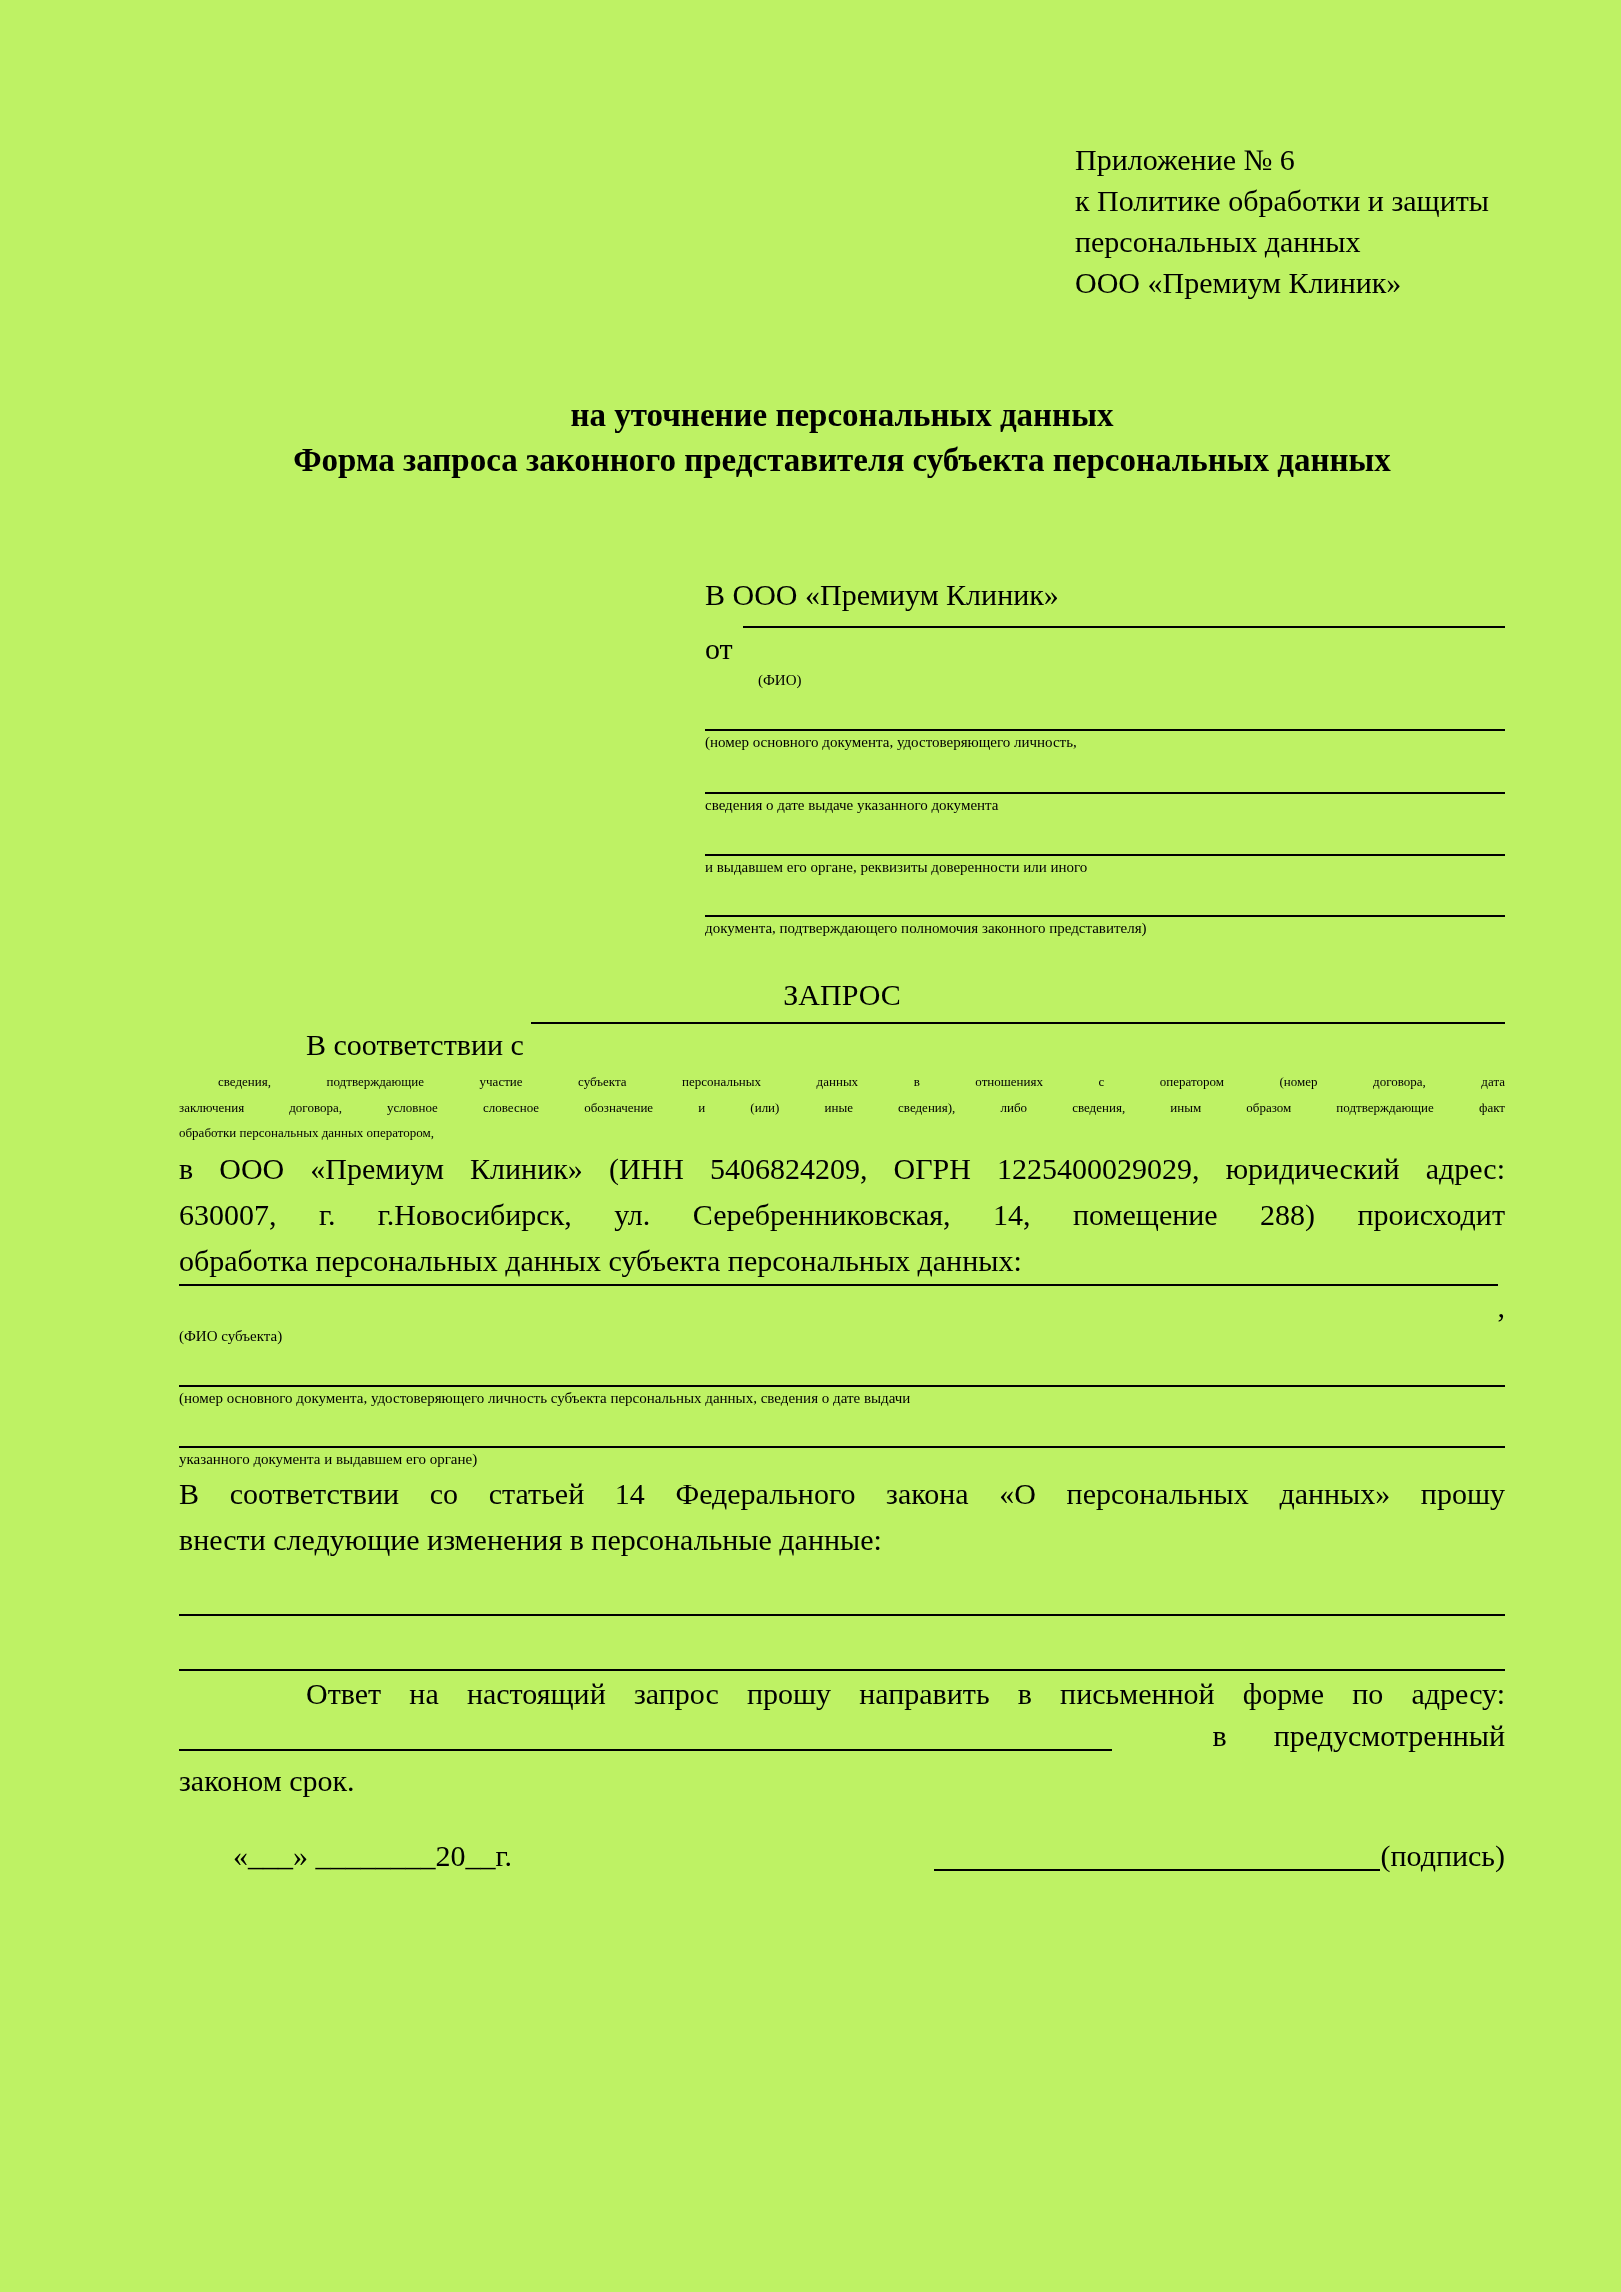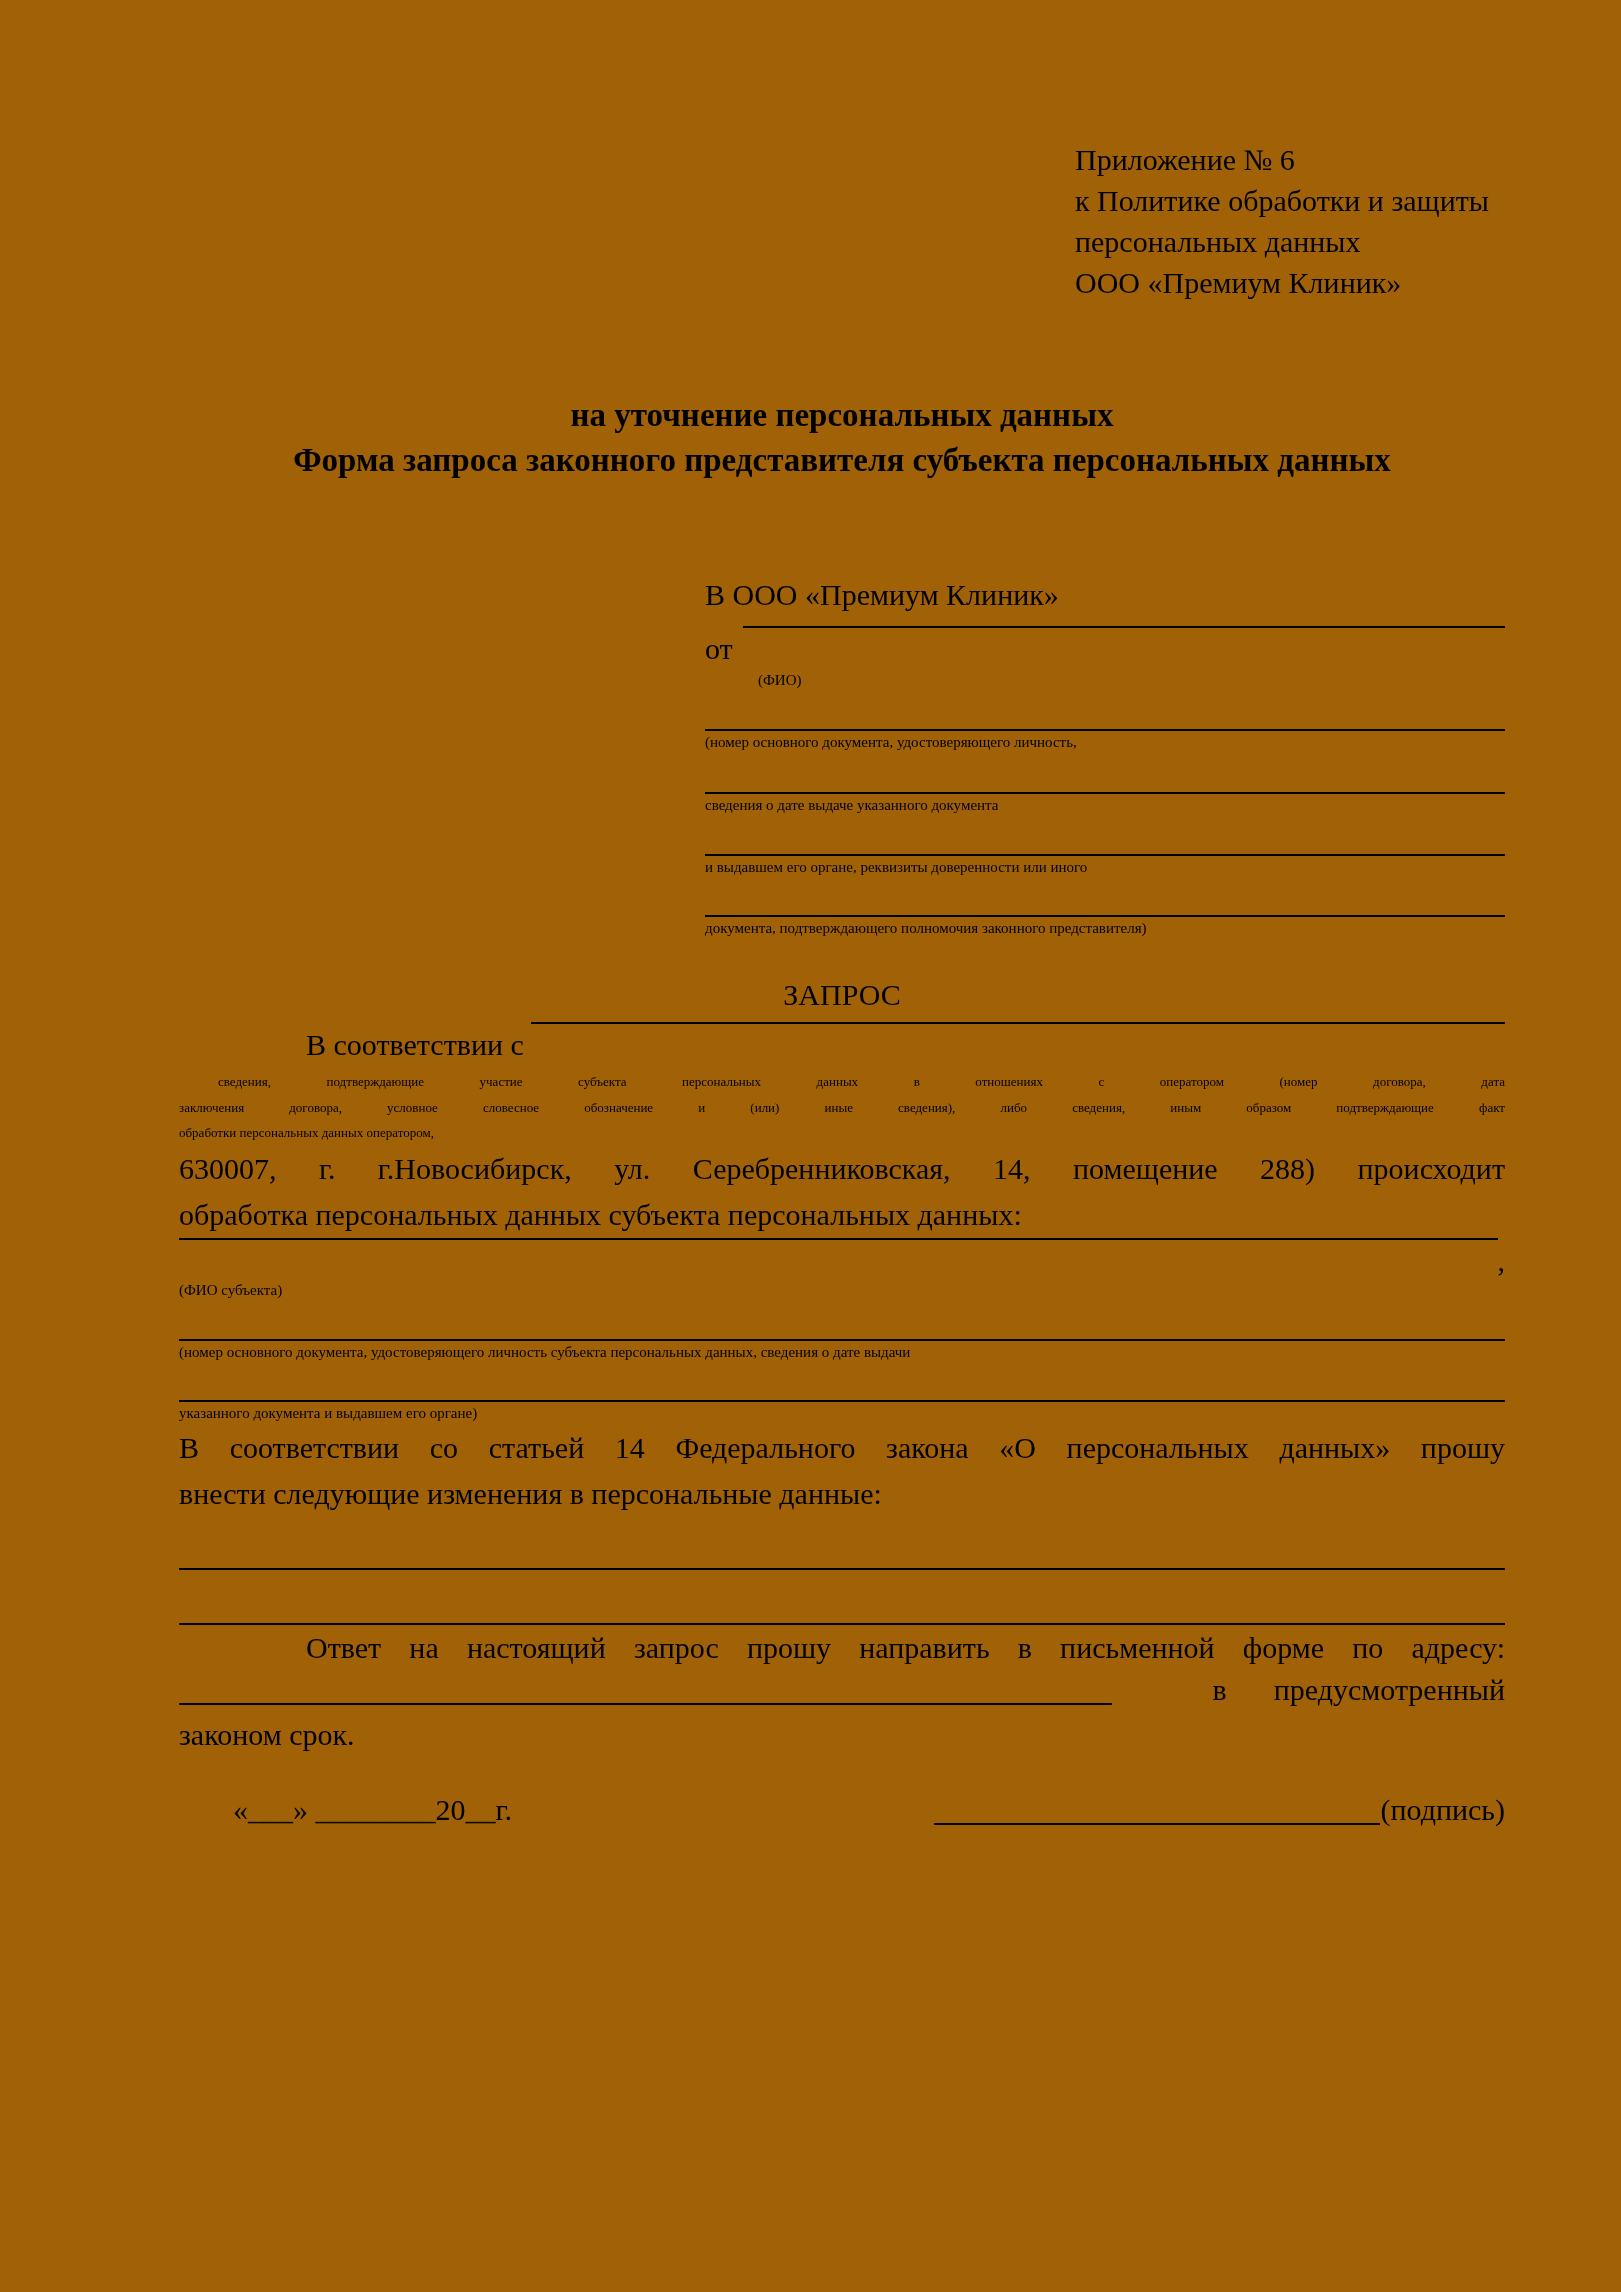--- a/index.html
+++ b/index.html
@@ -1,21 +1,21 @@
 <!DOCTYPE html>
 <html><head>
 <meta charset="utf-8">
 <style>
   html,body { margin:0; padding:0; background:#fff; }
   .page {
     position:relative;
     width:1621px;
     height:2293px;
     box-sizing:border-box;
-    background:#a16207;
+    background:#bef264;
     color:#000000;
     font-family:"Liberation Serif","DejaVu Serif",serif;
     font-size:30px;
     line-height:1.5;
     padding:139px 116px 0 179px;
     overflow:hidden;
   }
 
   
   .appendix { margin-left:896px; line-height:41px; }
@@ -113,20 +113,21 @@
     <span class="fill-line no-gap"></span>
   </div>
 
   <div class="small small-block">
     <div class="jl ind40">сведения, подтверждающие участие субъекта персональных данных в отношениях с оператором (номер договора, дата</div>
     <div class="jl">заключения договора, условное словесное обозначение и (или) иные сведения), либо сведения, иным образом подтверждающие факт</div>
     <div>обработки персональных данных оператором,</div>
   </div>
 
   <div>
+    <div class="body-line jl">в ООО «Премиум Клиник» (ИНН 5406824209, ОГРН 1225400029029, юридический адрес:</div>
     <div class="body-line jl">630007, г. г.Новосибирск, ул. Серебренниковская, 14, помещение 288) происходит</div>
     <div class="body-line">обработка персональных данных субъекта персональных данных:</div>
   </div>
 
   <div class="flex-row subject-row">
     <span class="fill-line no-gap"></span>
     <span class="lbl">,</span>
   </div>
   <div class="cap">(ФИО субъекта)</div>
 

